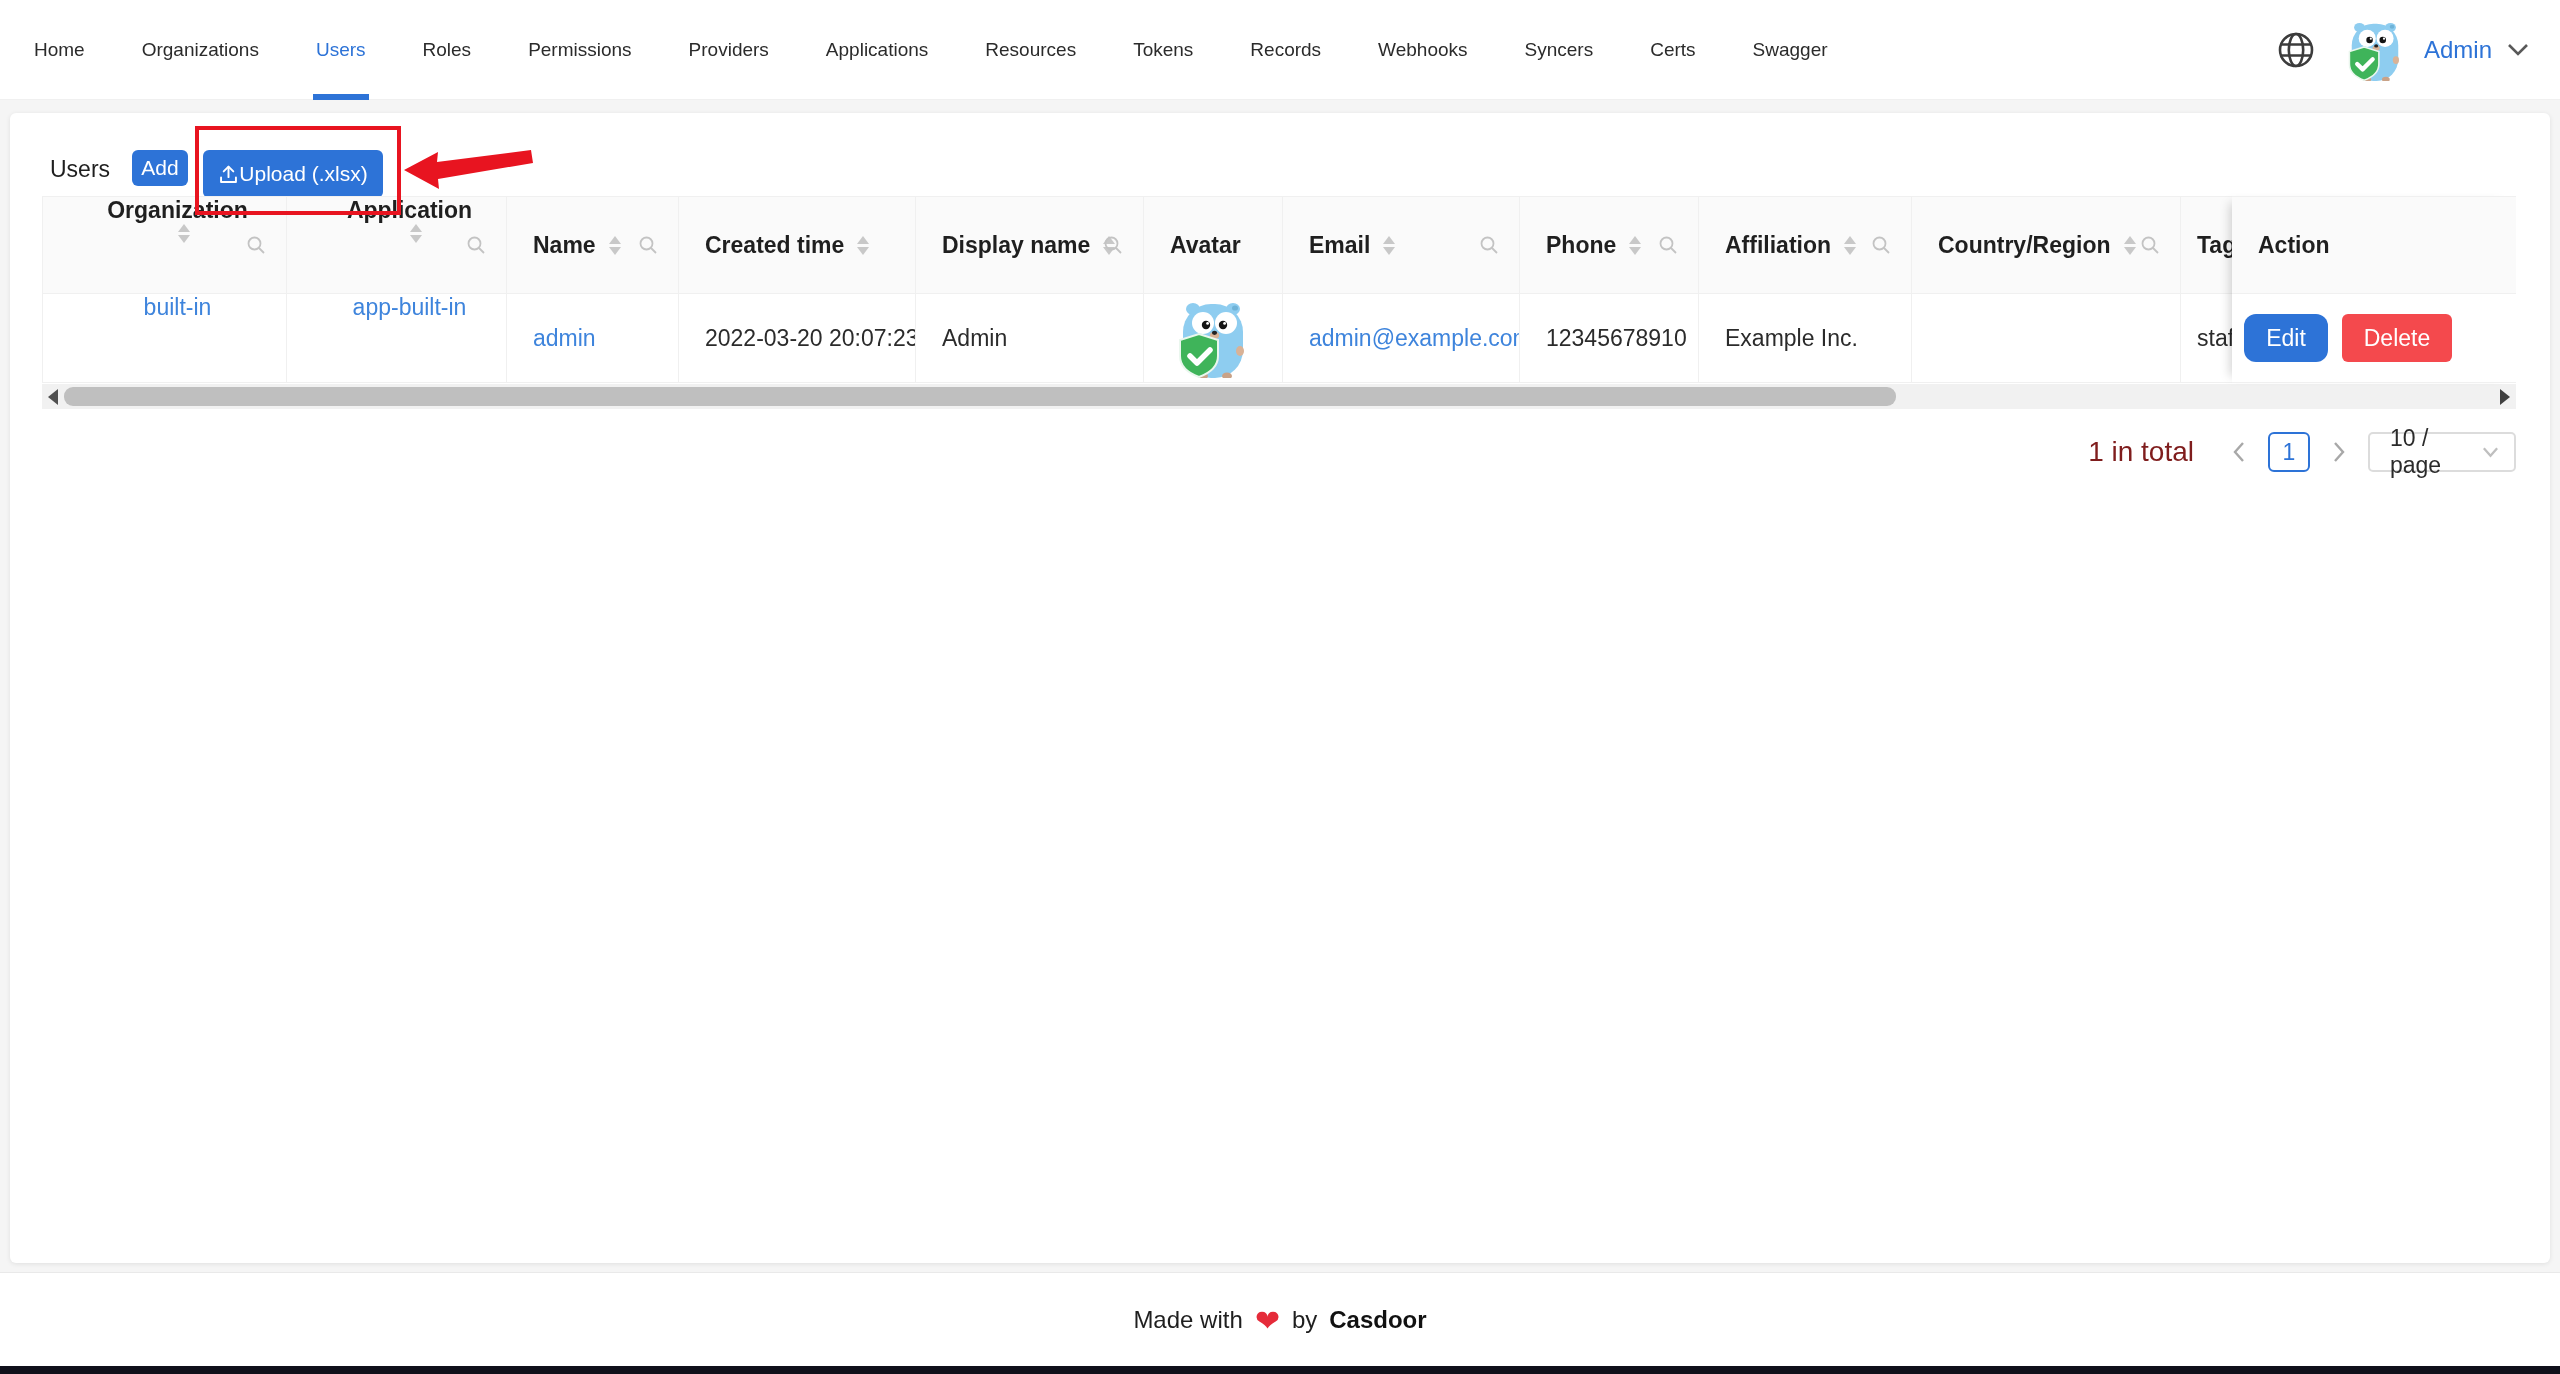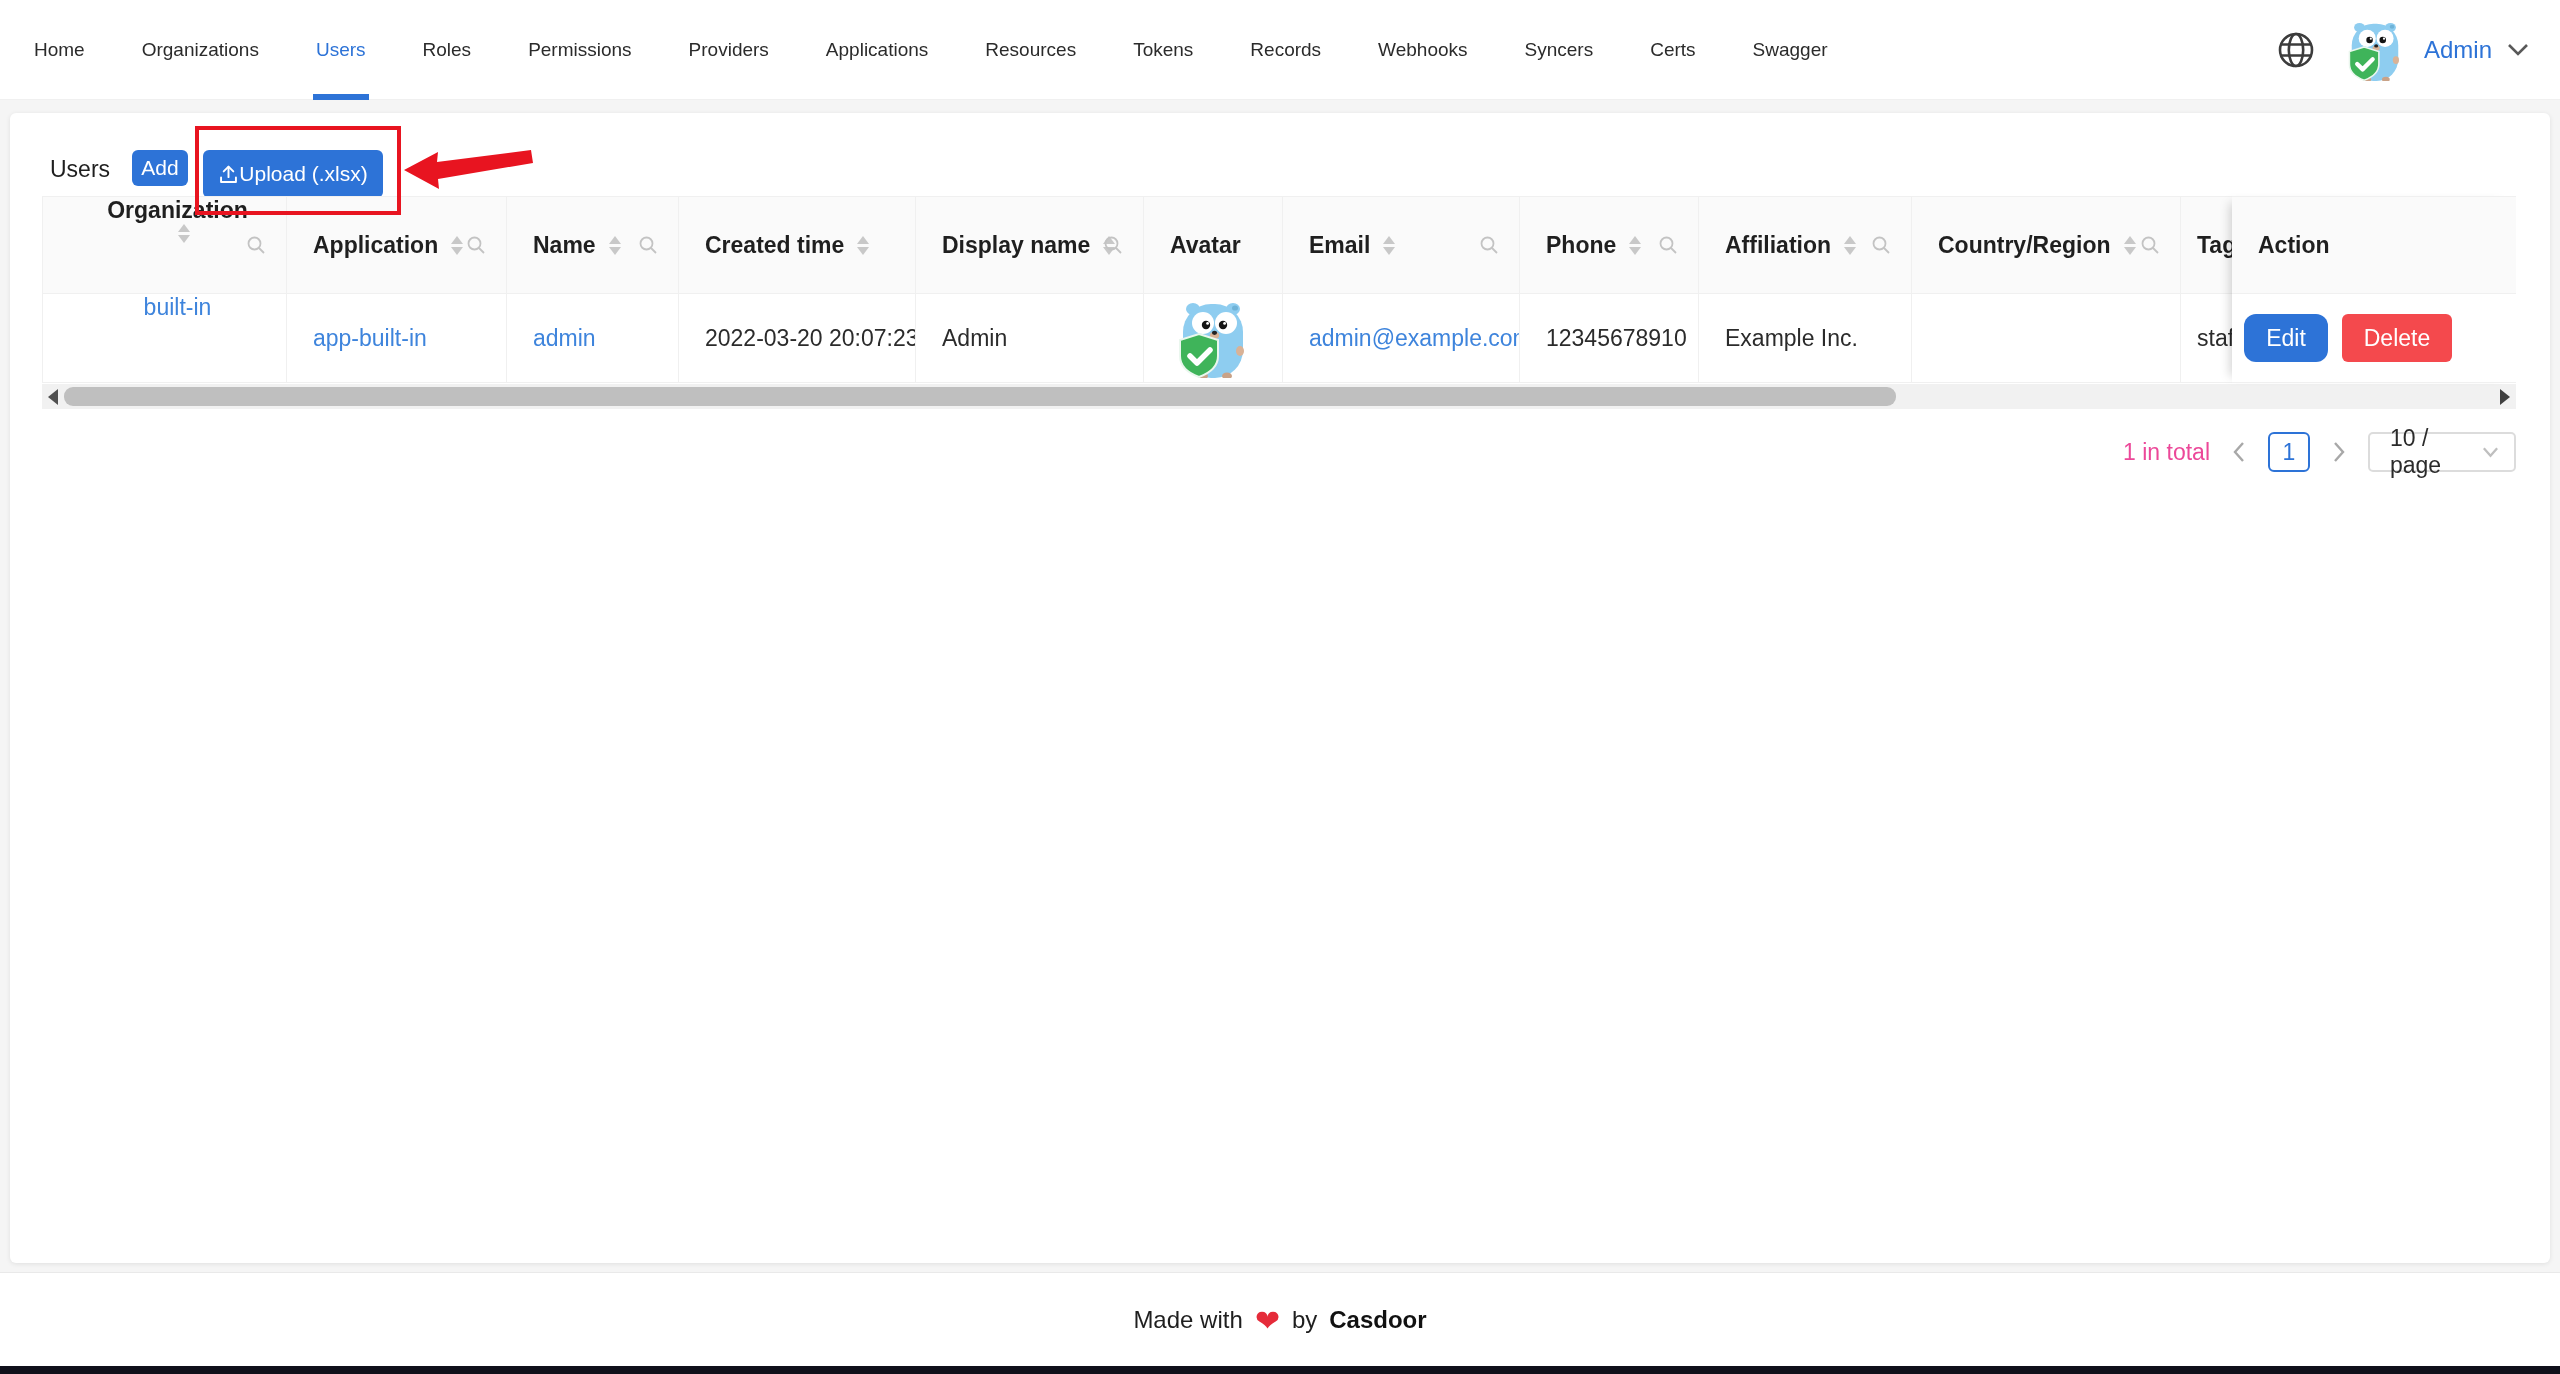--- a/index.html
+++ b/index.html
@@ -33,21 +33,21 @@
   .anno-arrow { position:absolute; left:0; top:0; width:600px; height:120px; pointer-events:none; z-index:30; }
 
   
   .table { position:absolute; left:32px; top:83px; width:2474px; height:187px; }
   .thead { display:flex; height:98px; background:#fafafa; border:1px solid #f0f0f0; border-bottom:1px solid #f0f0f0; }
   .th { position:relative; display:flex; align-items:center; padding-left:26px; border-right:1px solid #f0f0f0; font-size:23px; font-weight:bold; color:#1f1f1f; white-space:nowrap; overflow:hidden; }
   .th:last-child { border-right:none; }
   .trow { display:flex; height:89px; background:#fff; border-left:1px solid #f0f0f0; border-right:1px solid #f0f0f0; border-bottom:1px solid #f0f0f0; }
   .td { display:flex; align-items:center; padding-left:26px; border-right:1px solid #f0f0f0; font-size:23px; color:#2b2b2b; white-space:nowrap; overflow:hidden; }
   .td:last-child { border-right:none; }
-  .c-org{width:244px;flex-direction:column;} .c-app{width:220px;} .c-name{width:172px;} .c-created{width:237px;}
+  .c-org{width:244px;flex-direction:column;} .c-app{width:220px;flex-direction:column;} .c-name{width:172px;} .c-created{width:237px;}
   .c-display{width:228px;} .c-avatar{width:139px;} .c-email{width:237px;} .c-phone{width:179px;}
   .c-affil{width:213px;} .c-country{width:269px;} .c-tag{width:152px; border-right:none !important; padding-left:16px;}
   .c-fill{flex:1; border-right:none !important;}
   a.cell-link { color:#3e84dc; text-decoration:none; cursor:pointer; }
   .sorter { display:inline-flex; flex-direction:column; margin-left:13px; gap:3px; }
   .sorter .up { width:0; height:0; border-left:6px solid transparent; border-right:6px solid transparent; border-bottom:8px solid #c8c8c8; }
   .sorter .dn { width:0; height:0; border-left:6px solid transparent; border-right:6px solid transparent; border-top:8px solid #c8c8c8; }
   .th .search { position:absolute; right:20px; top:50%; transform:translateY(-50%); cursor:pointer; }
   .td-avatar { justify-content:center; padding-left:0; }
   .row-avatar { width:80px; height:80px; }
@@ -61,21 +61,21 @@
 
   
   .hscroll { position:absolute; left:32px; top:271px; width:2474px; height:25px; background:#f1f1f1; }
   .hs-arrow { position:absolute; top:50%; transform:translateY(-50%); width:0; height:0; cursor:pointer; }
   .hs-left { left:6px; border-top:8px solid transparent; border-bottom:8px solid transparent; border-right:10px solid #505050; }
   .hs-right { right:6px; border-top:8px solid transparent; border-bottom:8px solid transparent; border-left:10px solid #404040; }
   .hs-thumb { position:absolute; left:22px; top:3px; width:1832px; height:19px; background:#bfbfbf; border-radius:9px; cursor:grab; }
 
   
   .pager { position:absolute; right:34px; top:319px; height:40px; display:flex; align-items:center; gap:14px; }
-  .pg-total { font-size:23px; color:#ec4899; margin-right:0; }
+  .pg-total { font-size:28px; color:#7f1d1d; margin-right:16px; }
   .pg-nav { width:30px; height:40px; display:flex; align-items:center; justify-content:center; cursor:pointer; }
   .pg-page { width:42px; height:40px; border:2px solid #2d73d7; border-radius:6px; color:#2d73d7; font-size:23px; display:flex; align-items:center; justify-content:center; background:#fff; cursor:pointer; }
   .pg-size { width:148px; height:40px; border:2px solid #dcdcdc; border-radius:5px; background:#fff; font-size:23px; color:#2b2b2b; display:flex; align-items:center; justify-content:space-between; padding:0 14px 0 20px; cursor:pointer; }
 
   
   .footer { position:absolute; left:0; top:1272px; width:2560px; height:94px; background:#fff; border-top:1px solid #e9e9e9; display:flex; align-items:center; justify-content:center; gap:12px; font-size:24px; color:#1f1f1f; }
   .heart { color:#e52b3a; font-size:30px; line-height:1; transform:translateY(1px); }
   .brand { font-weight:bold; color:#111; }
   .bottombar { position:absolute; left:0; bottom:0; width:2560px; height:8px; background:#10101a; }
 </style>

